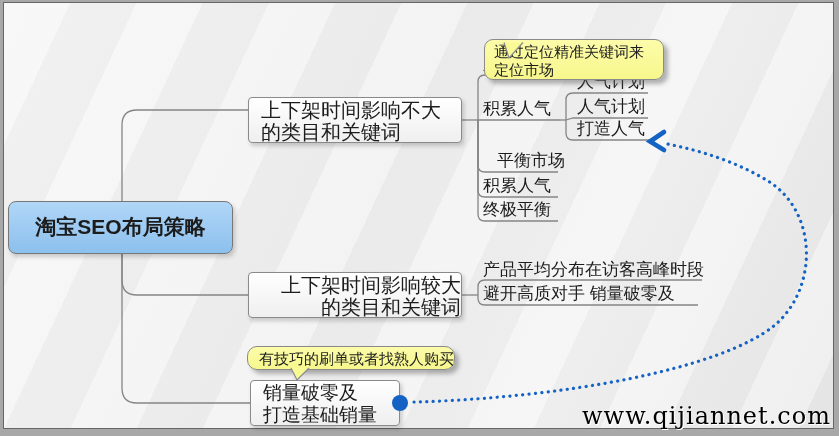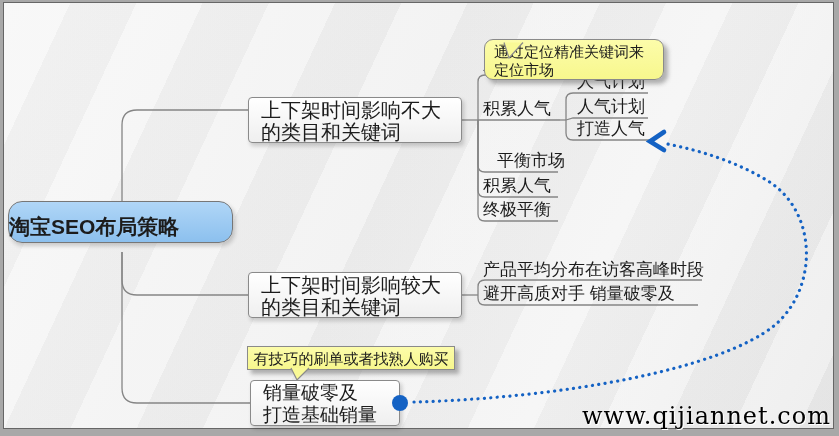--- a/index.html
+++ b/index.html
@@ -6,32 +6,32 @@
   body{font-family:"Liberation Sans","DejaVu Sans",sans-serif;}
   .stage{position:relative;width:839px;height:436px;background:#a8a8a8;overflow:hidden;}
   .canvas{position:absolute;left:3px;top:2px;width:829px;height:425px;border:1px solid #666;
           background:
             repeating-linear-gradient(115deg, rgba(255,255,255,.25) 0 60px, rgba(0,0,0,.02) 60px 120px),
             linear-gradient(115deg,#f6f6f6 0%,#efefef 45%,#f3f3f3 70%,#e9e9e9 100%);}
   svg.layer{position:absolute;left:0;top:0;z-index:2;pointer-events:none;}
   svg.overlay{z-index:4;}
   .node{position:absolute;z-index:3;box-sizing:border-box;white-space:nowrap;color:#1c1c1c;}
   .box{border:1px solid #8a8a8a;box-shadow:2px 3px 4px rgba(0,0,0,.18);}
-  .root-box{left:8px;top:201px;width:225px;height:42px;border-radius:14px;
+  .root-box{left:8px;top:201px;width:225px;height:53px;border-radius:8px;
             background:linear-gradient(#b0d6f7,#8cc0ee);border-color:#777;
-            font-size:21px;font-weight:bold;line-height:49px;}
+            font-size:21px;font-weight:bold;text-align:center;line-height:49px;}
   .main-box{width:214px;height:46px;border-radius:4px;background:linear-gradient(#ffffff,#efefef);
             font-size:20px;line-height:22px;padding:1px 0 0 12px;}
   .b1{left:248px;top:97px;}
-  .b2{left:248px;top:272px;}
+  .b2{left:248px;top:272px;text-align:right;}
   .b3{left:250px;top:380px;width:150px;font-size:19px;}
   .callout{background:linear-gradient(#fcfcaa,#f7f78d);border:1px solid #8a8a8a;
            box-shadow:4px 4px 4px rgba(90,90,90,.45);font-size:15px;}
   .co-top{left:484px;top:3px;width:180px;height:41px;border-radius:9px;line-height:18px;padding:3px 0 0 9px;margin-top:36px;}
-  .co-bottom{left:247px;top:346px;width:208px;height:24px;border-radius:0;line-height:23px;text-align:center;}
+  .co-bottom{left:247px;top:346px;width:208px;height:24px;border-radius:10px;line-height:23px;text-align:right;}
   .leaf{font-size:17px;line-height:20px;}
   .watermark{position:absolute;right:8px;top:402px;z-index:3;font-family:"DejaVu Serif","Liberation Serif",serif;
              font-size:24px;color:#000000;letter-spacing:1px;text-shadow:1px 1px 0 #ffffff;}
 </style>
 </head>
 <body>
 
 <div class="stage">
   <div class="canvas"></div>
 

